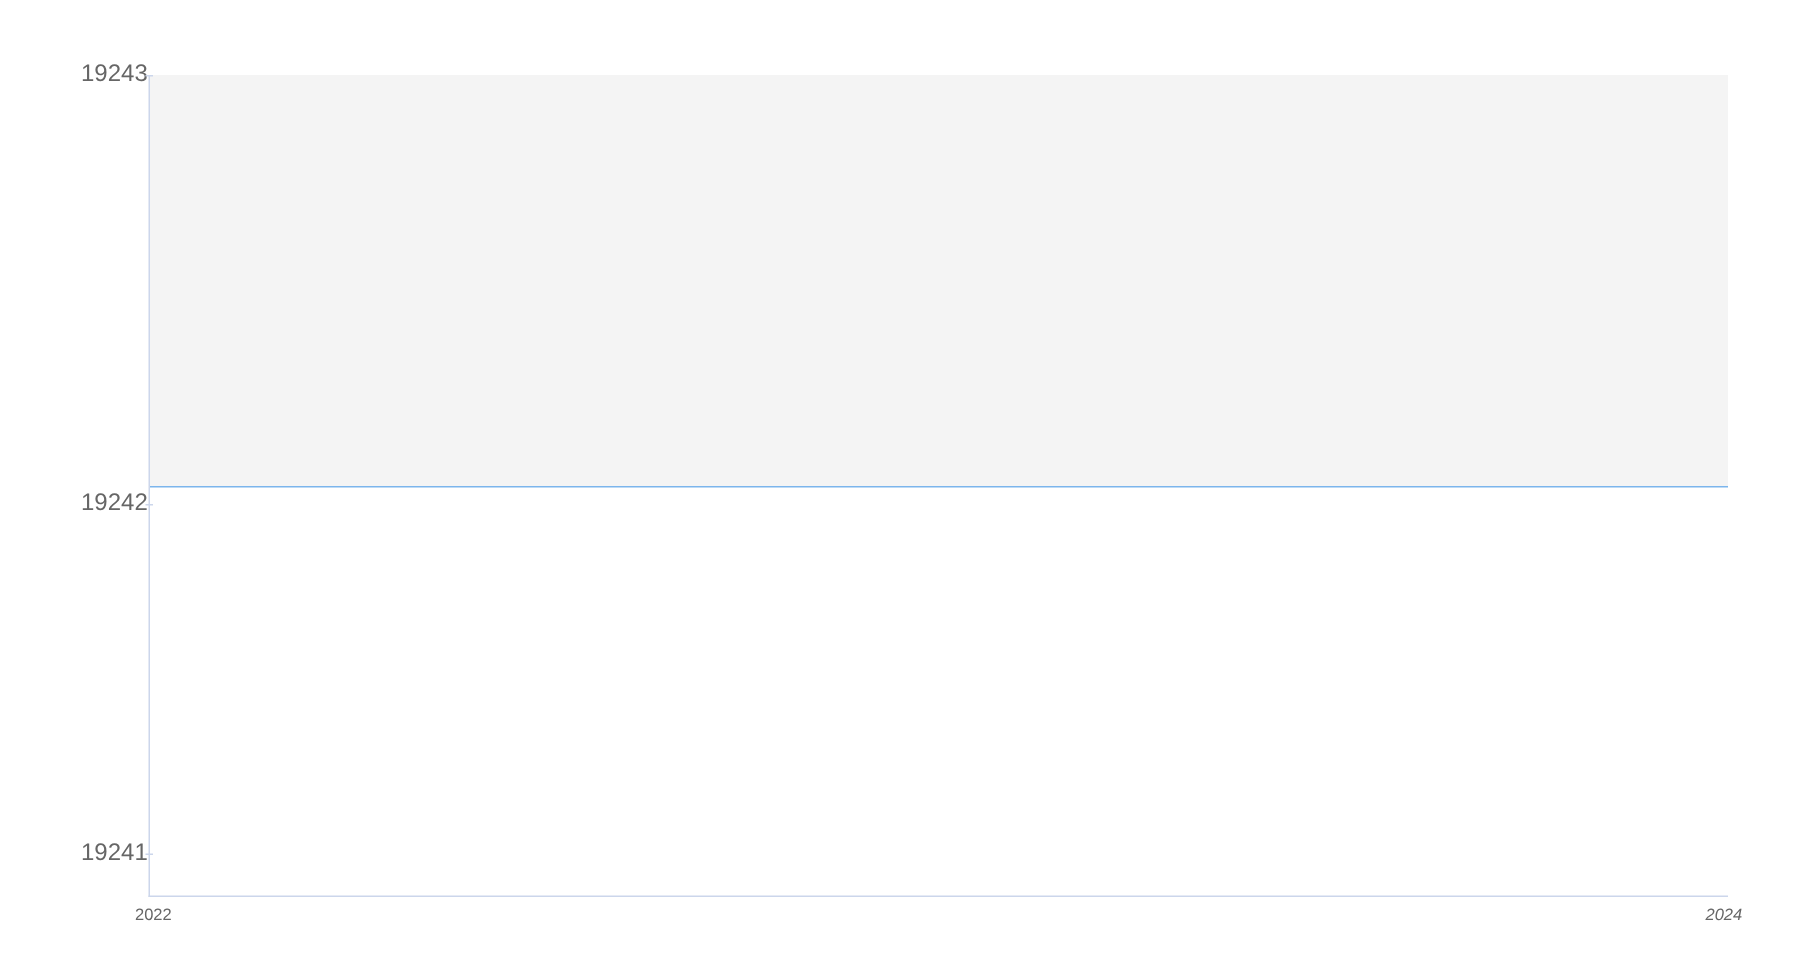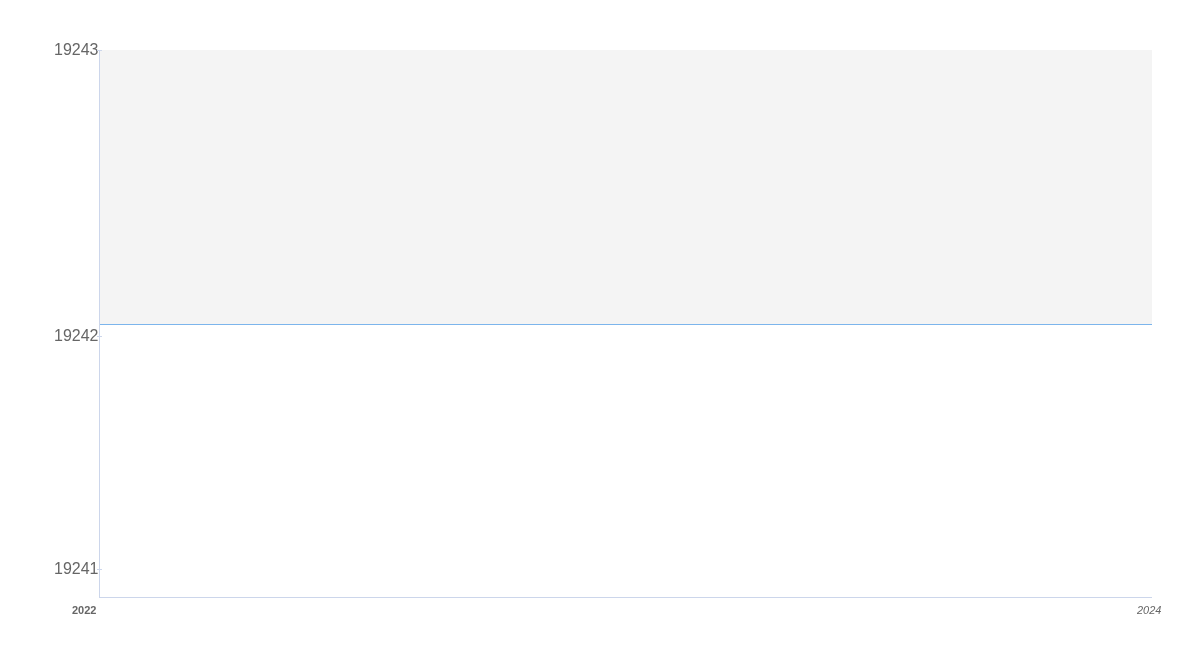--- a/index.html
+++ b/index.html
@@ -69,21 +69,21 @@
   }
   .ytick-top    { top: 50px; }
   .ytick-mid    { top: 324px; margin-top: 12px; }
   .ytick-bottom { top: 569px; }
   .xtick {
     position: absolute;
     top: 604px;
     font-size: 11px;
     color: #666;
   }
-  .xtick-left  { left: 72px; font-weight: bold; }
+  .xtick-left  { left: 90px; }
   .xtick-right { left: 1137px; font-style: italic; }
 </style>
 </head>
 <body>
 
 <div class="chart-wrap">
 
 
   <div class="plot">
     <div class="area-fill"></div>

